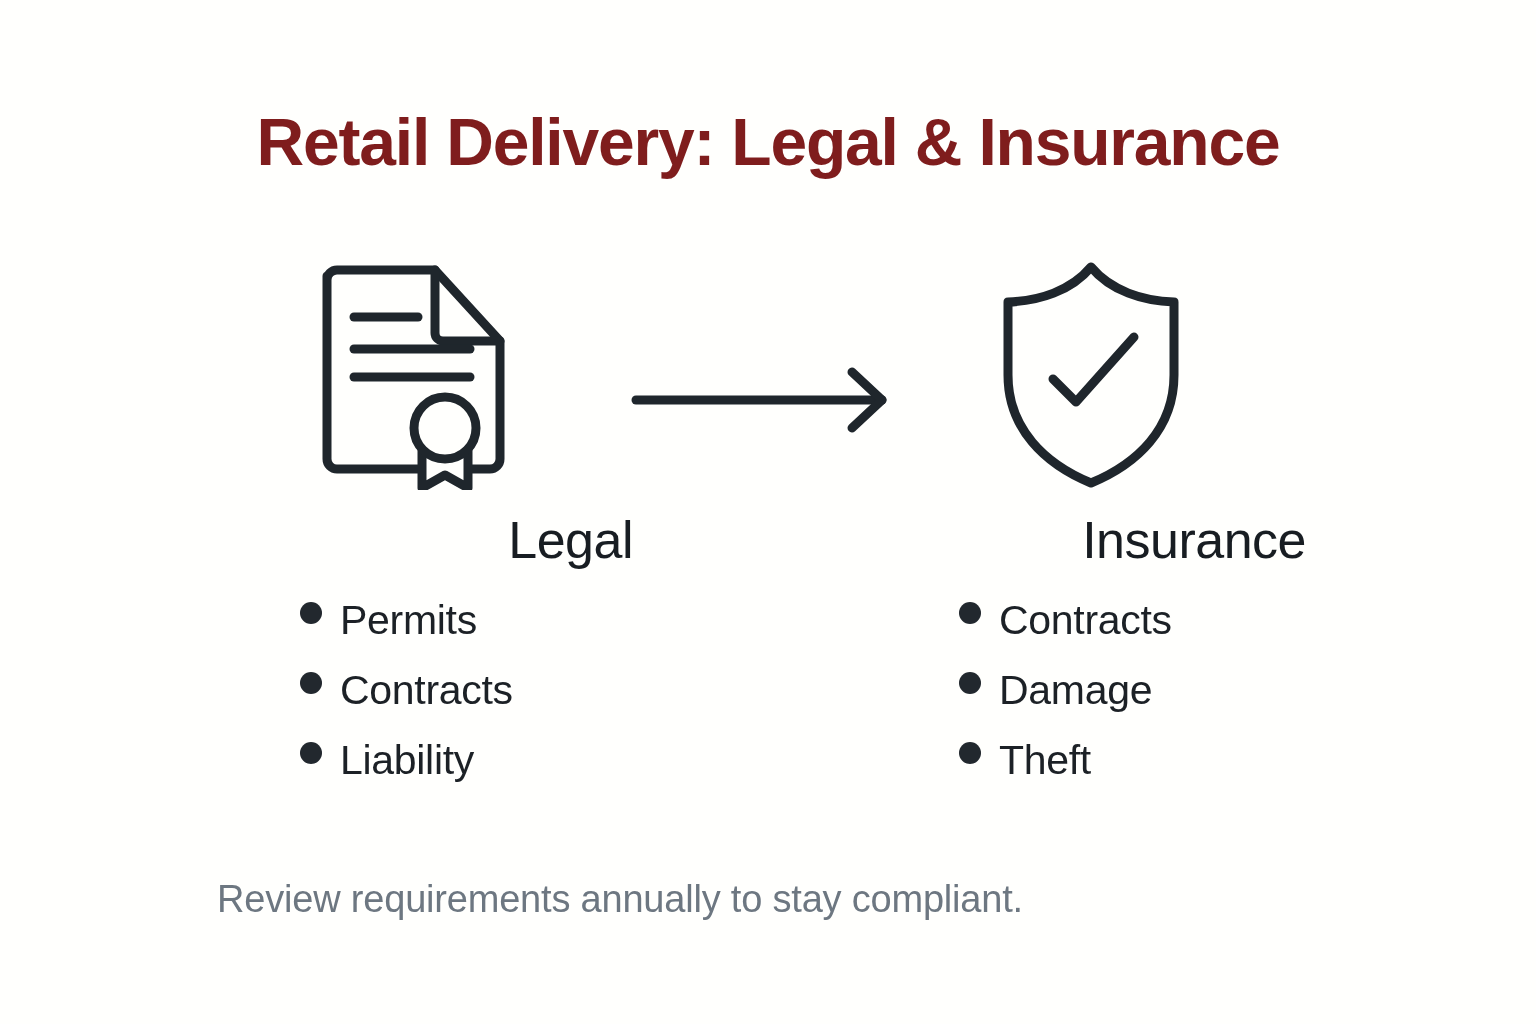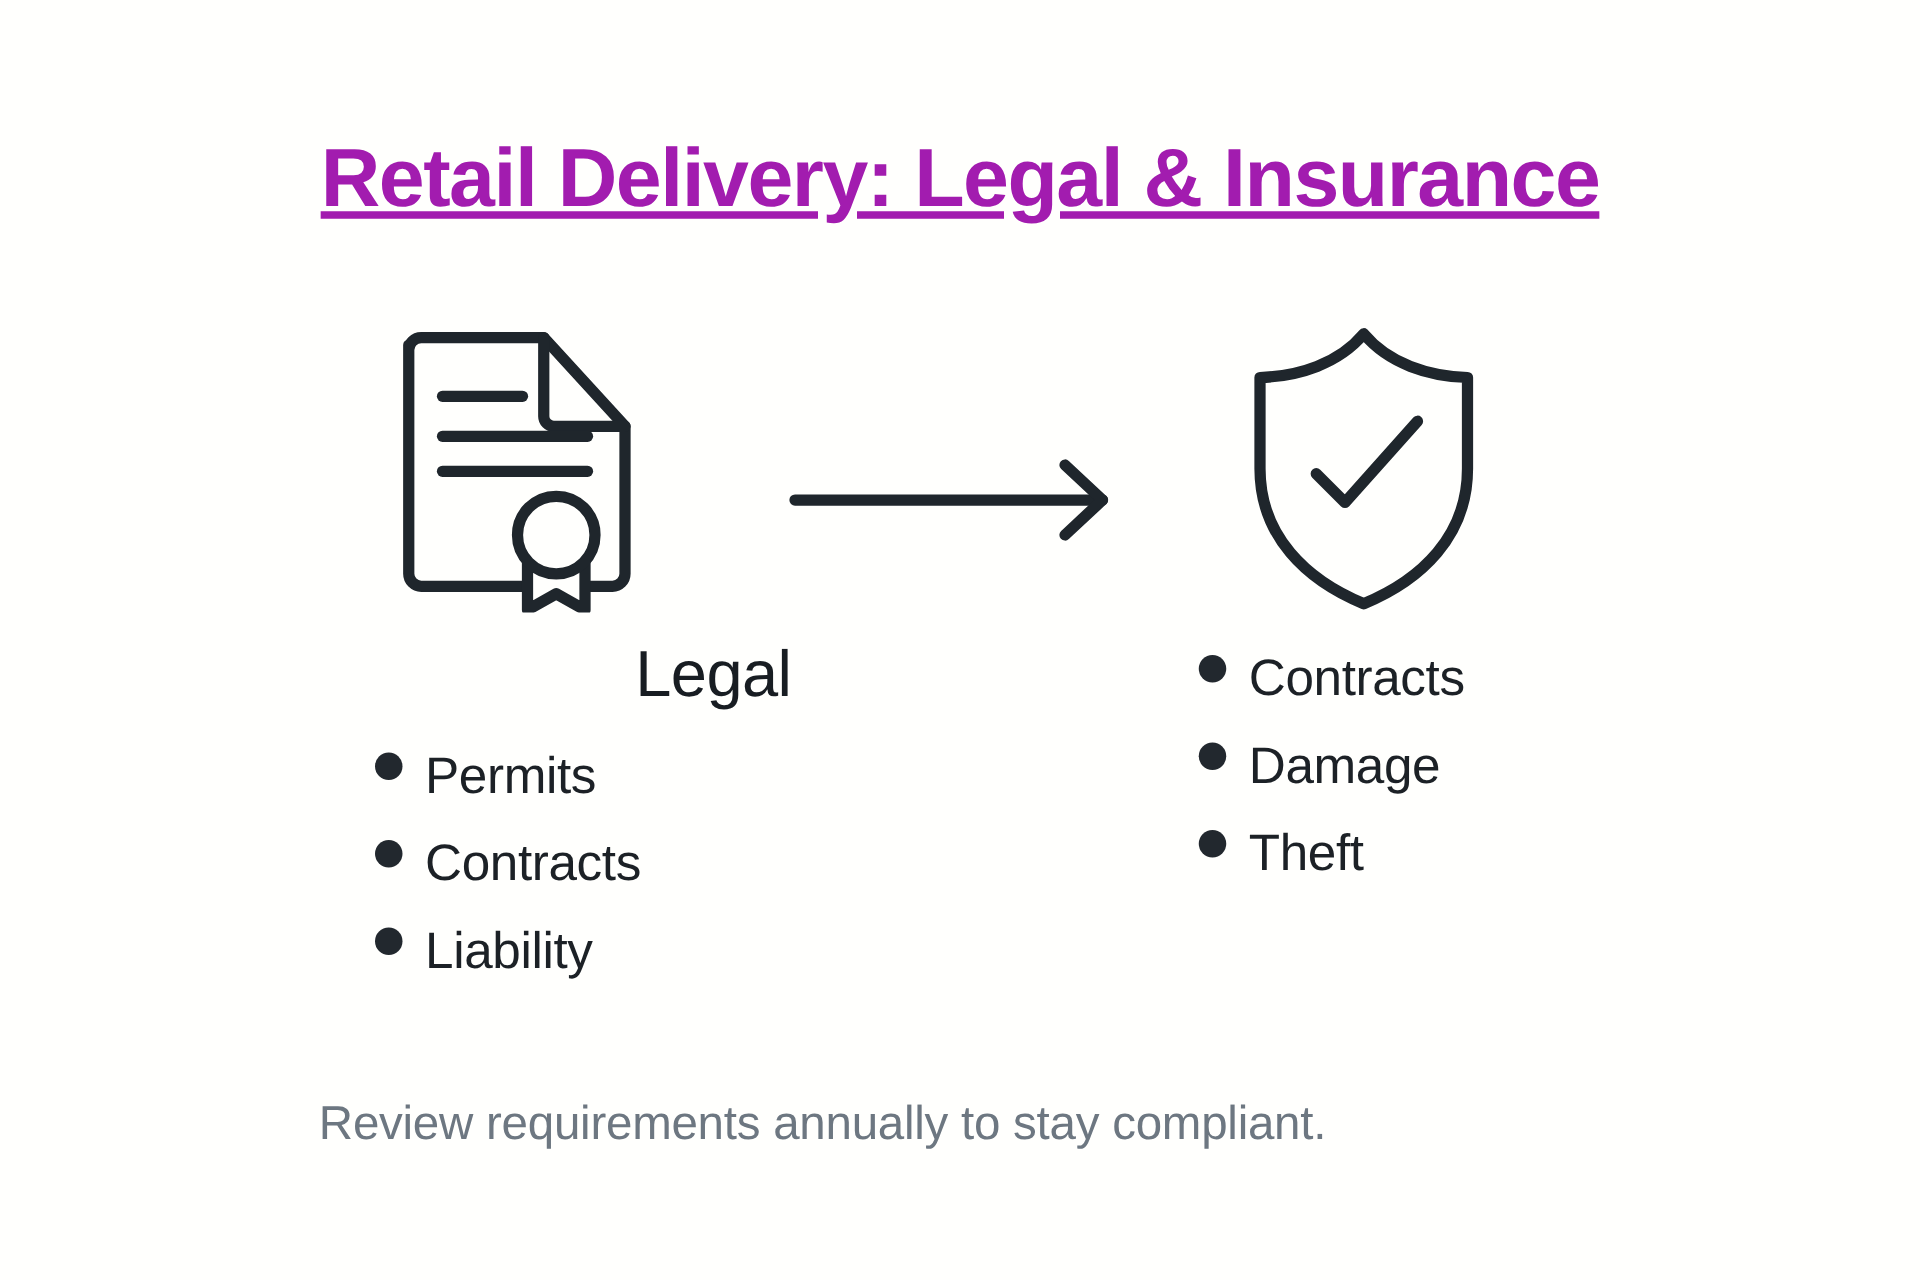--- a/index.html
+++ b/index.html
@@ -24,24 +24,23 @@
   
   #title {
     position: absolute;
     left: 0;
     top: 106px;
     width: 1536px;
     text-align: center;
     font-size: 66px;
     font-weight: bold;
     letter-spacing: -1.2px;
-    color: #a21caf;
+    color: #7f1d1d;
     line-height: 1.1;
     white-space: nowrap;
-    text-decoration: underline;
   }
 
   
   .column {
     position: absolute;
     top: 255px;
     width: 430px;
   }
   #col-legal     { left: 203px; }
   #col-insurance { left: 876px; }
@@ -107,21 +106,20 @@
   #footer-note {
     position: absolute;
     left: 0;
     top: 878px;
     width: 1240px;
     text-align: center;
     font-size: 38px;
     color: #6d7781;
     letter-spacing: -0.2px;
     white-space: nowrap;
-    padding-left: 38px;
   }
 
   svg { display: block; }
 </style>
 </head>
 <body>
 
 <div id="slide">
 
   <div id="title">Retail Delivery: Legal &amp; Insurance</div>
@@ -196,20 +194,21 @@
                    C 183 174 146 209 100 228
                    C 54 209 17 174 17 120
                    L 17 47
                    C 48 46 80 36 100 12 Z"></path>
 
           <polyline points="62,124 85,147 143,82"></polyline>
         </g>
       </svg>
     </div>
 
+    <div class="col-heading">Insurance</div>
 
     <ul class="bullet-list">
       <li class="bullet-item">
         <span class="bullet-dot"></span>
         <span>Contracts</span>
       </li>
       <li class="bullet-item">
         <span class="bullet-dot"></span>
         <span>Damage</span>
       </li>

